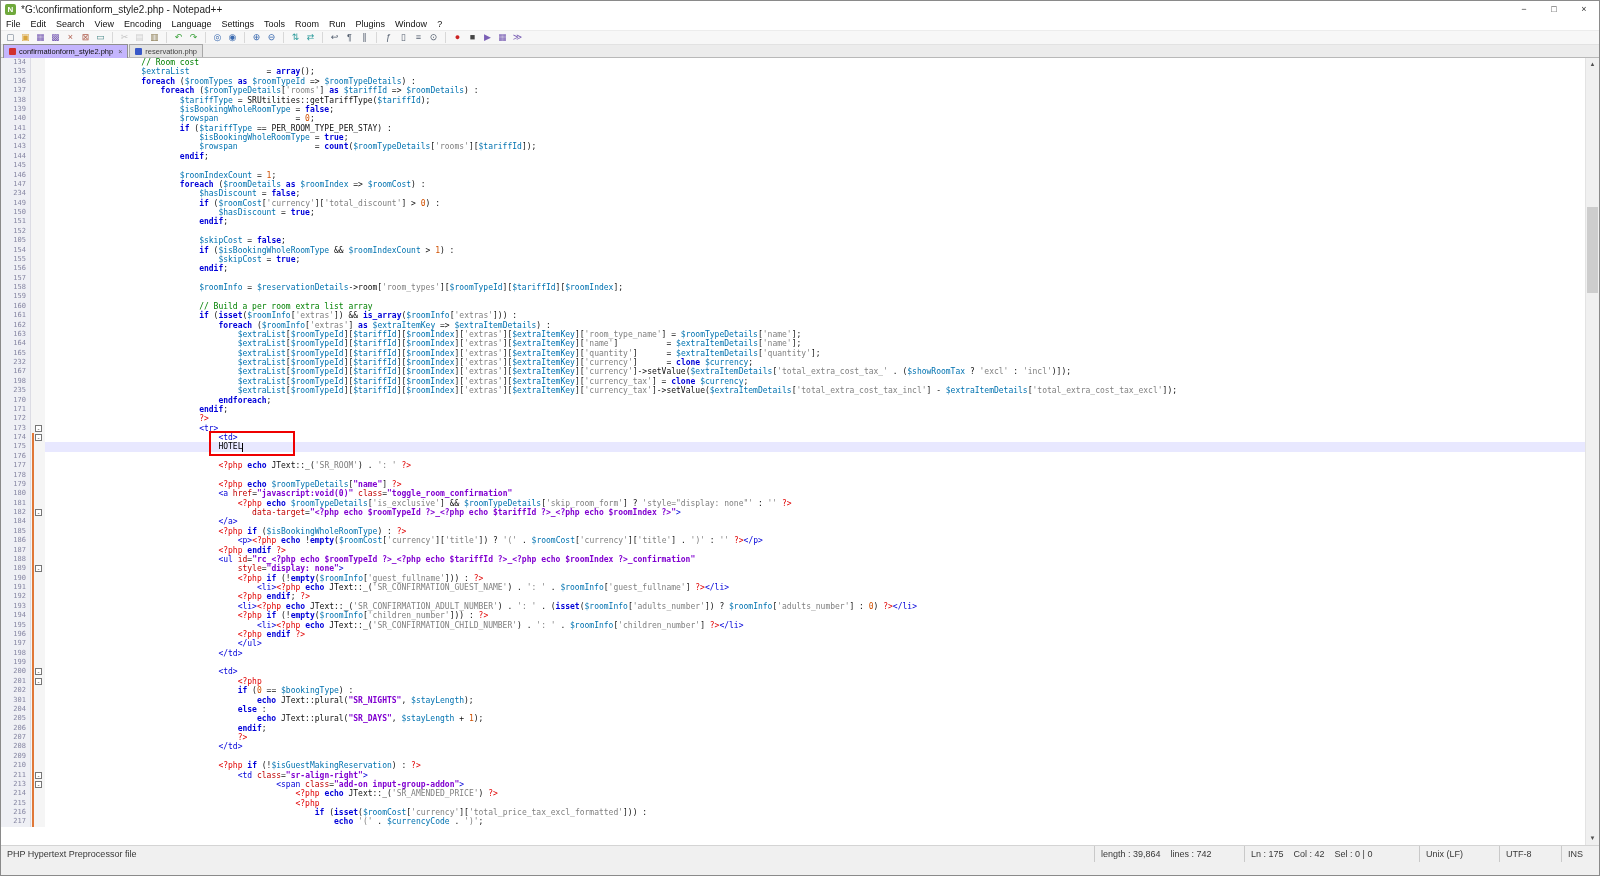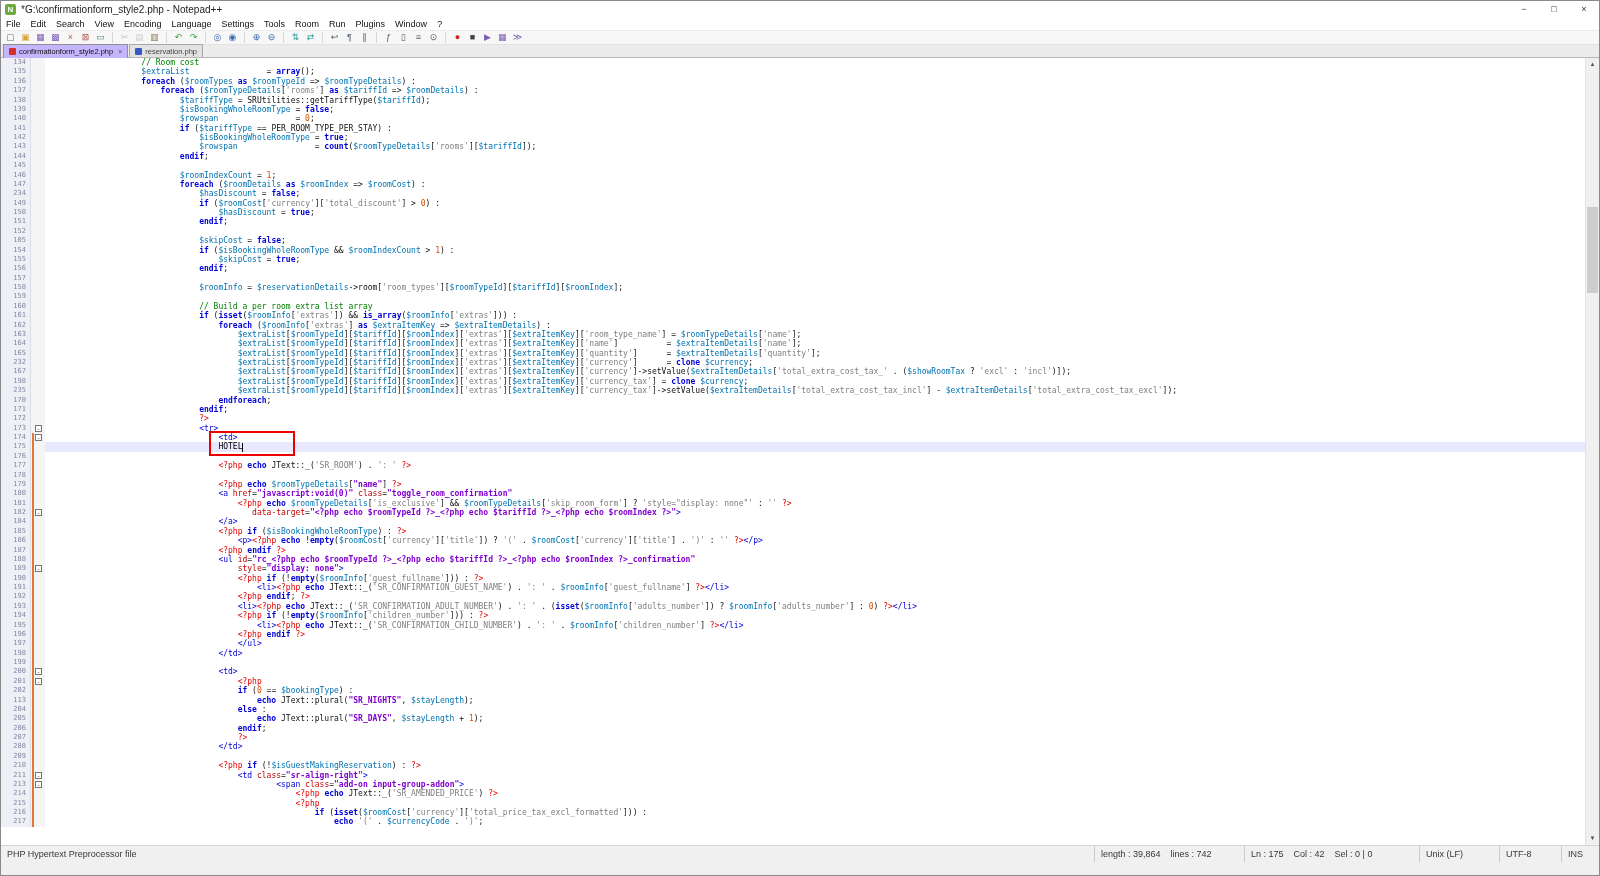--- a/index.html
+++ b/index.html
@@ -543,21 +543,21 @@
           <span class="tx">                                        <span class="tkp">&lt;?php</span></span>
         </div>
         <div class="row">
           <span class="num">202</span>
           <span class="mg">
             <i class="chg"></i>
           </span>
           <span class="tx">                                        <span class="tkk">if</span> (<span class="tkn">0</span> == <span class="tkv">$bookingType</span>) :</span>
         </div>
         <div class="row">
-          <span class="num">113</span>
+          <span class="num">301</span>
           <span class="mg">
             <i class="chg"></i>
           </span>
           <span class="tx">                                            <span class="tkk">echo</span> JText::plural(<span class="tkd">"SR_NIGHTS"</span>, <span class="tkv">$stayLength</span>);</span>
         </div>
         <div class="row">
           <span class="num">204</span>
           <span class="mg">
             <i class="chg"></i>
           </span>

